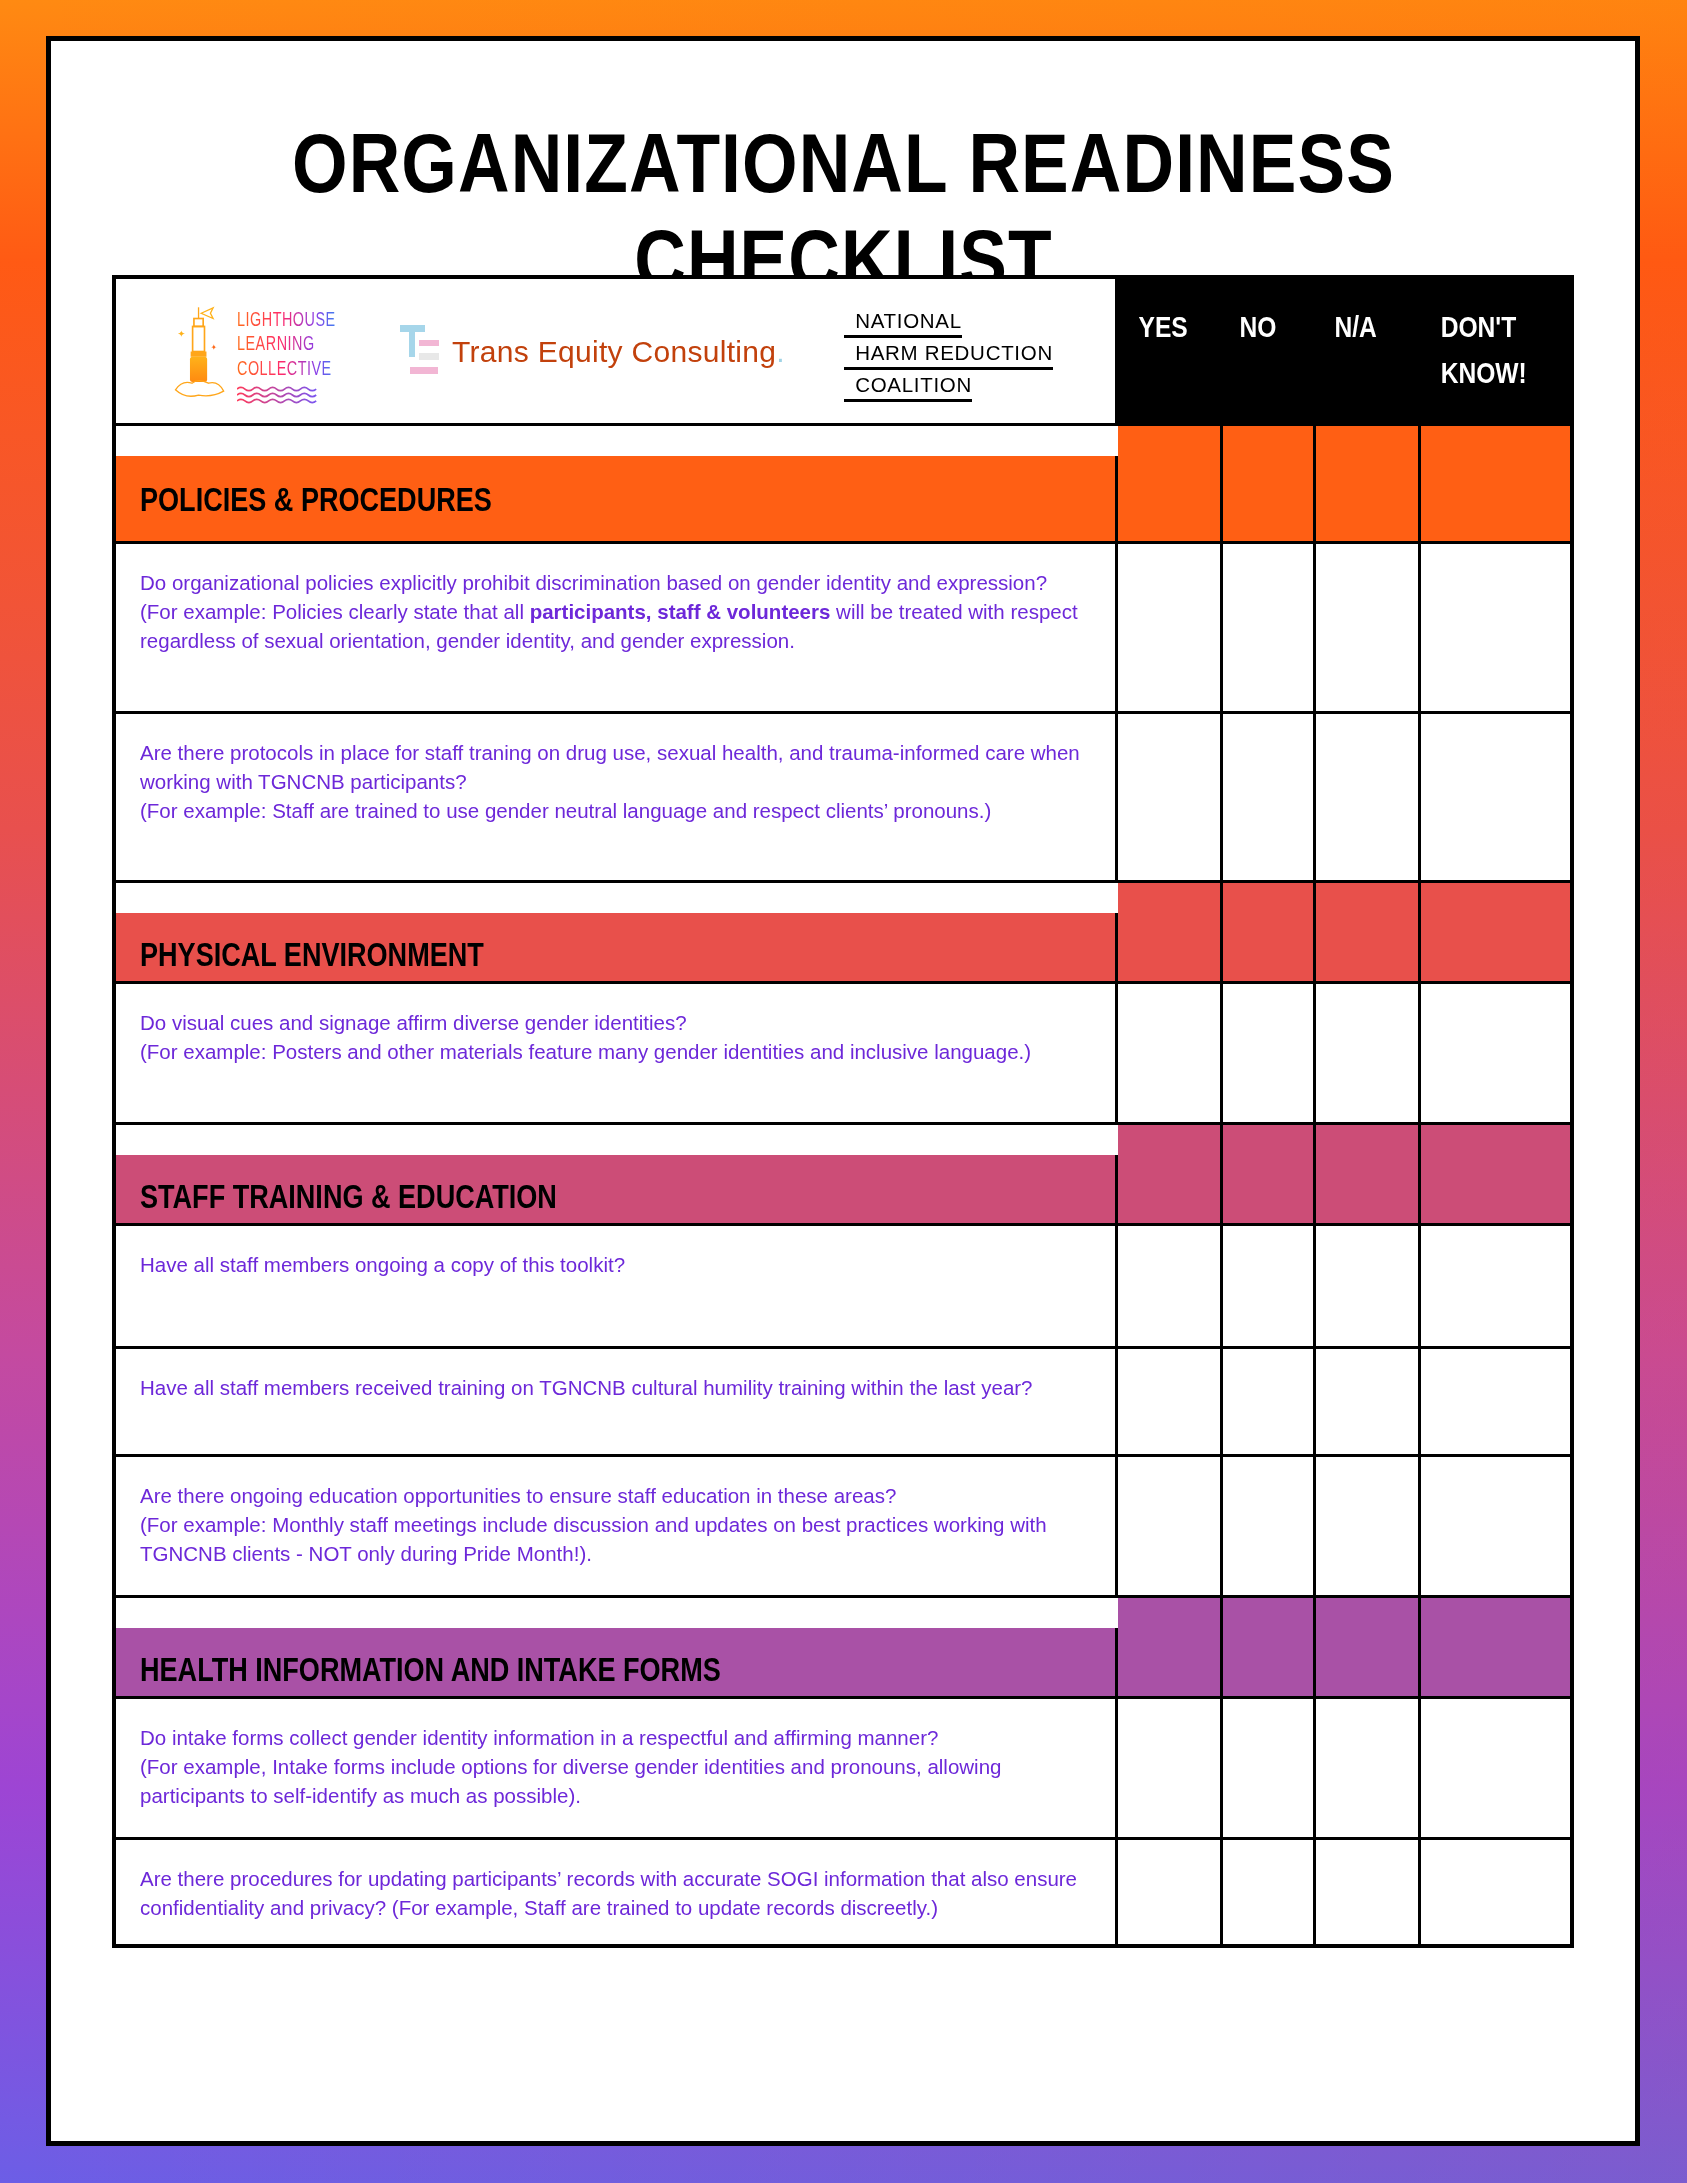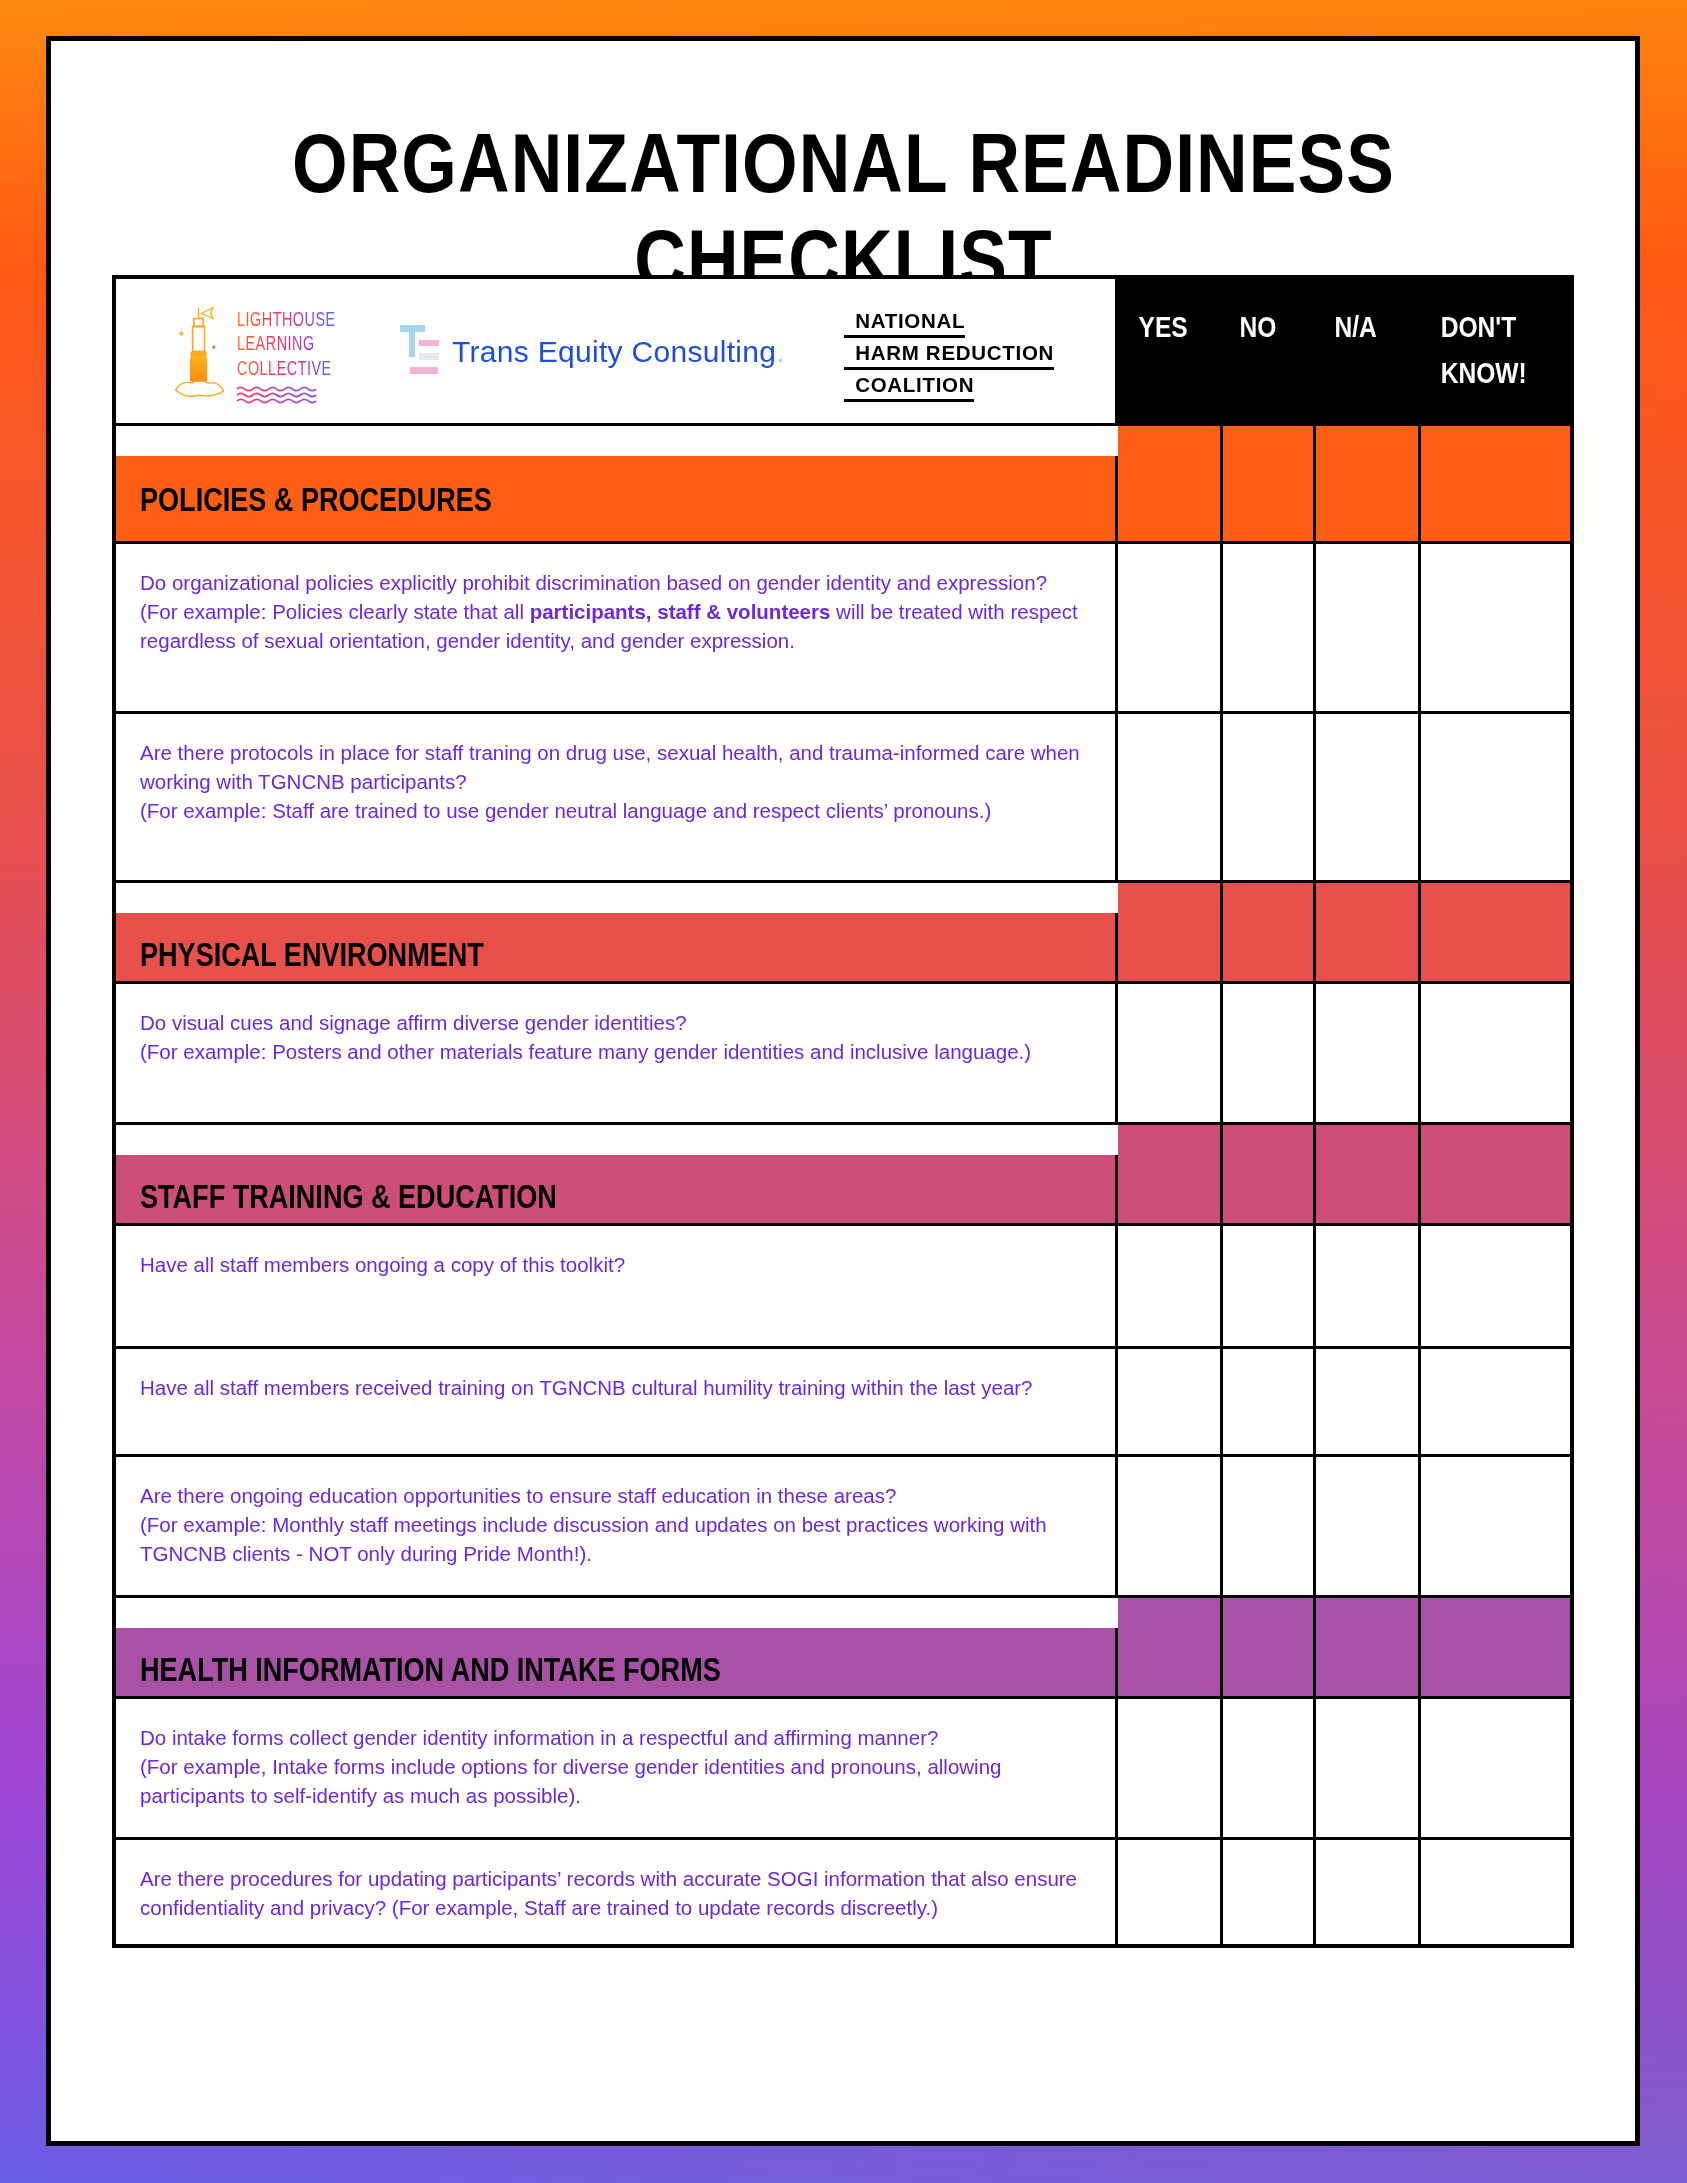--- a/index.html
+++ b/index.html
@@ -52,23 +52,23 @@
   .q .c-q { padding-top: 24px; font-size: 20.5px; line-height: 29px; color: #6d28d9; }
   .q .c-q b { font-weight: 700; }
 
   
   .logo-llc { position: absolute; left: 56px; top: 25px; width: 165px; height: 99px; }
   .llc-text { position: absolute; left: 65px; top: 2.6px; font-size: 20px; line-height: 24.5px; font-weight: 400;
     transform: scaleX(0.72); transform-origin: left top; letter-spacing: 0.7px; }
   .llc-text span { display: block; background: linear-gradient(90deg, #ff6a1a, #ff2a6a 45%, #8a3ee8 80%, #3e7ef0); -webkit-background-clip: text; background-clip: text; color: transparent; }
   .tec { position: absolute; left: 284px; top: 46px; display: flex; align-items: center; }
   .tec-mark { position: relative; width: 40px; height: 53px; margin-right: 12px; }
-  .tec-text { font-size: 30px; color: #1d4ed8; letter-spacing: 0.3px; }
+  .tec-text { font-size: 30px; color: #c2410c; letter-spacing: 0.3px; }
   .tec-dot { color: #9fd3e6; }
-  .nhrc { position: absolute; left: 728px; top: 26.5px; font-weight: 700; font-size: 20.5px; line-height: 29px; color: #000; letter-spacing: 0.7px; }
+  .nhrc { position: absolute; left: 728px; top: 26.5px; font-weight: 400; font-size: 20.5px; line-height: 29px; color: #000; letter-spacing: 0.7px; }
   .nhrc .line { display: block; padding-left: 11.2px; border-bottom: 3.3px solid #000; margin-bottom: 0; width: max-content; }
 </style>
 </head>
 <body>
 
 <div class="frame"></div>
 
 <div class="title">ORGANIZATIONAL READINESS CHECKLIST</div>
 
 <div class="table">

